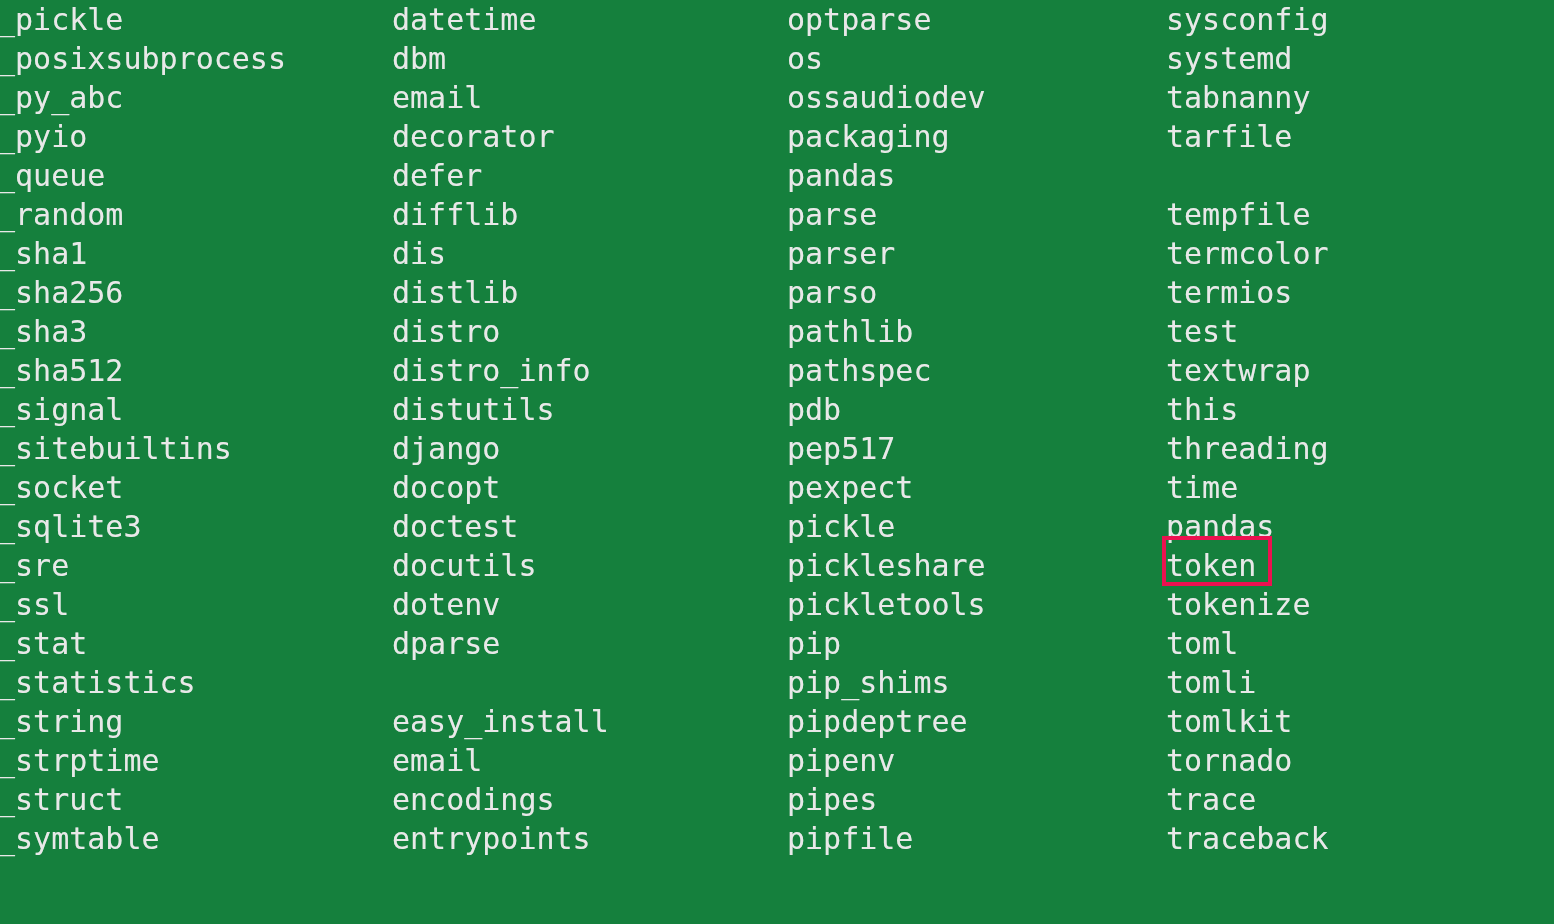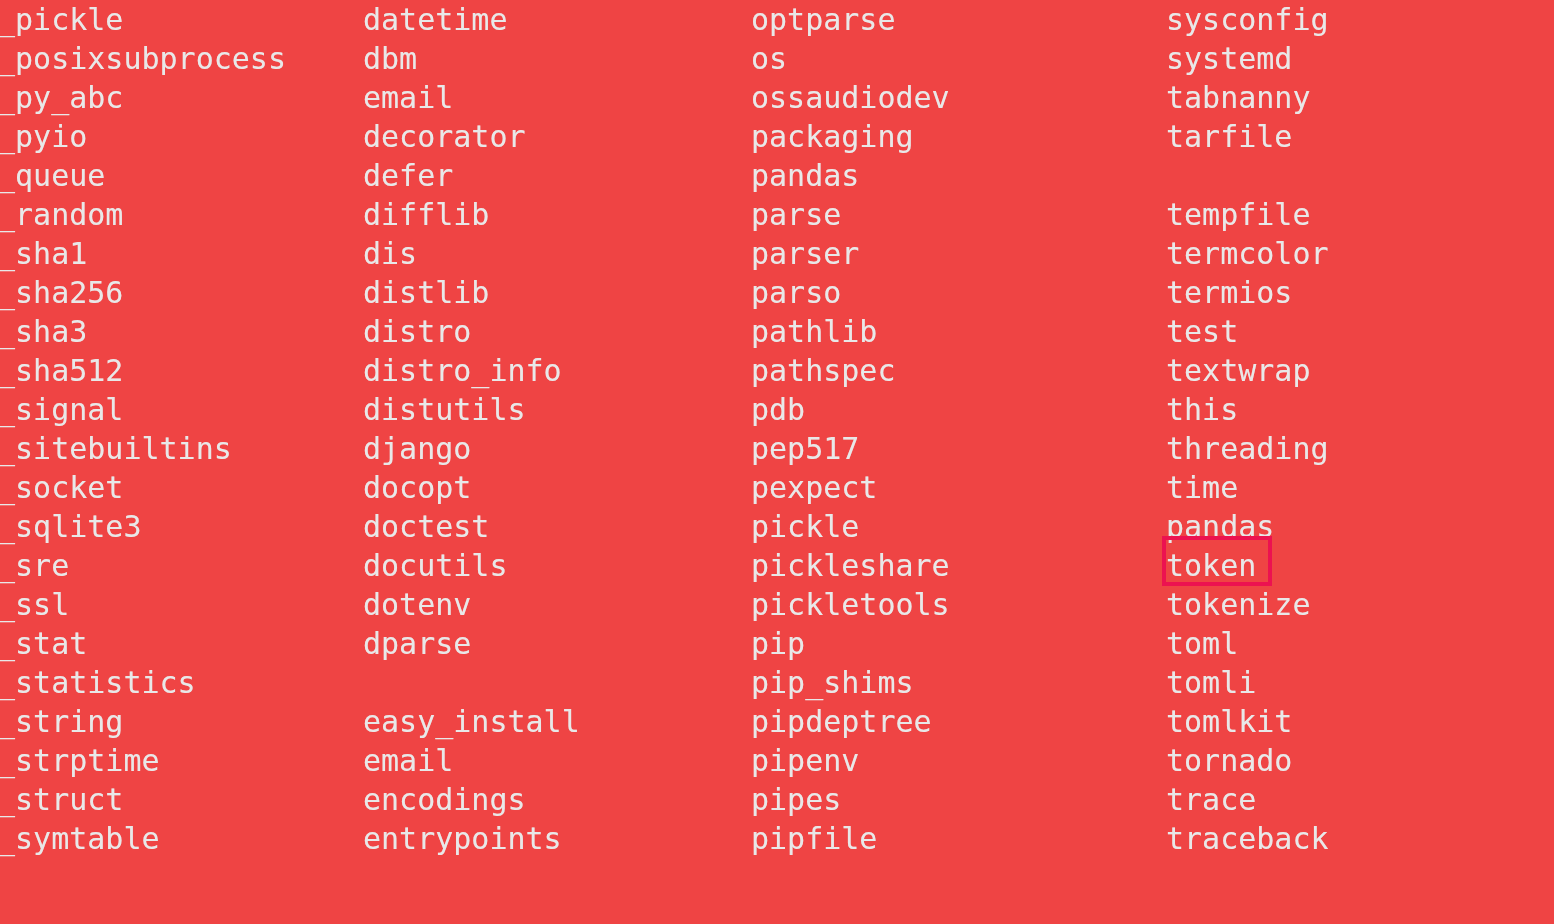--- a/index.html
+++ b/index.html
@@ -9,21 +9,21 @@
     width: 1554px;
     height: 924px;
     background: #000000;
     overflow: hidden;
   }
 
   #terminal {
     position: relative;
     width: 1554px;
     height: 924px;
-    background: #ef4444;
+    background: #15803d;
     font-family: "DejaVu Sans Mono", "Liberation Mono", monospace;
     font-size: 30px;
     line-height: 39px;
     color: #e6e6e6;
     overflow: hidden;
   }
 
   #grid {
     position: absolute;
     left: 0px;
@@ -44,22 +44,22 @@
     top: 0;
     height: 39px;
     line-height: 39px;
     white-space: pre;
     letter-spacing: 0px;
     color: #e8e8e8;
     text-shadow: 0 0 0.6px rgba(255,255,255,0.35);
   }
 
   .c0 { left: -3px; }
-  .c1 { left: 363px; }
-  .c2 { left: 751px; }
+  .c1 { left: 392px; }
+  .c2 { left: 787px; }
   .c3 { left: 1166px; }
 
   #highlight-box {
     position: absolute;
     border: 4px solid #ec1250;
     pointer-events: none;
     box-sizing: border-box;
   }
 </style>
 </head>

